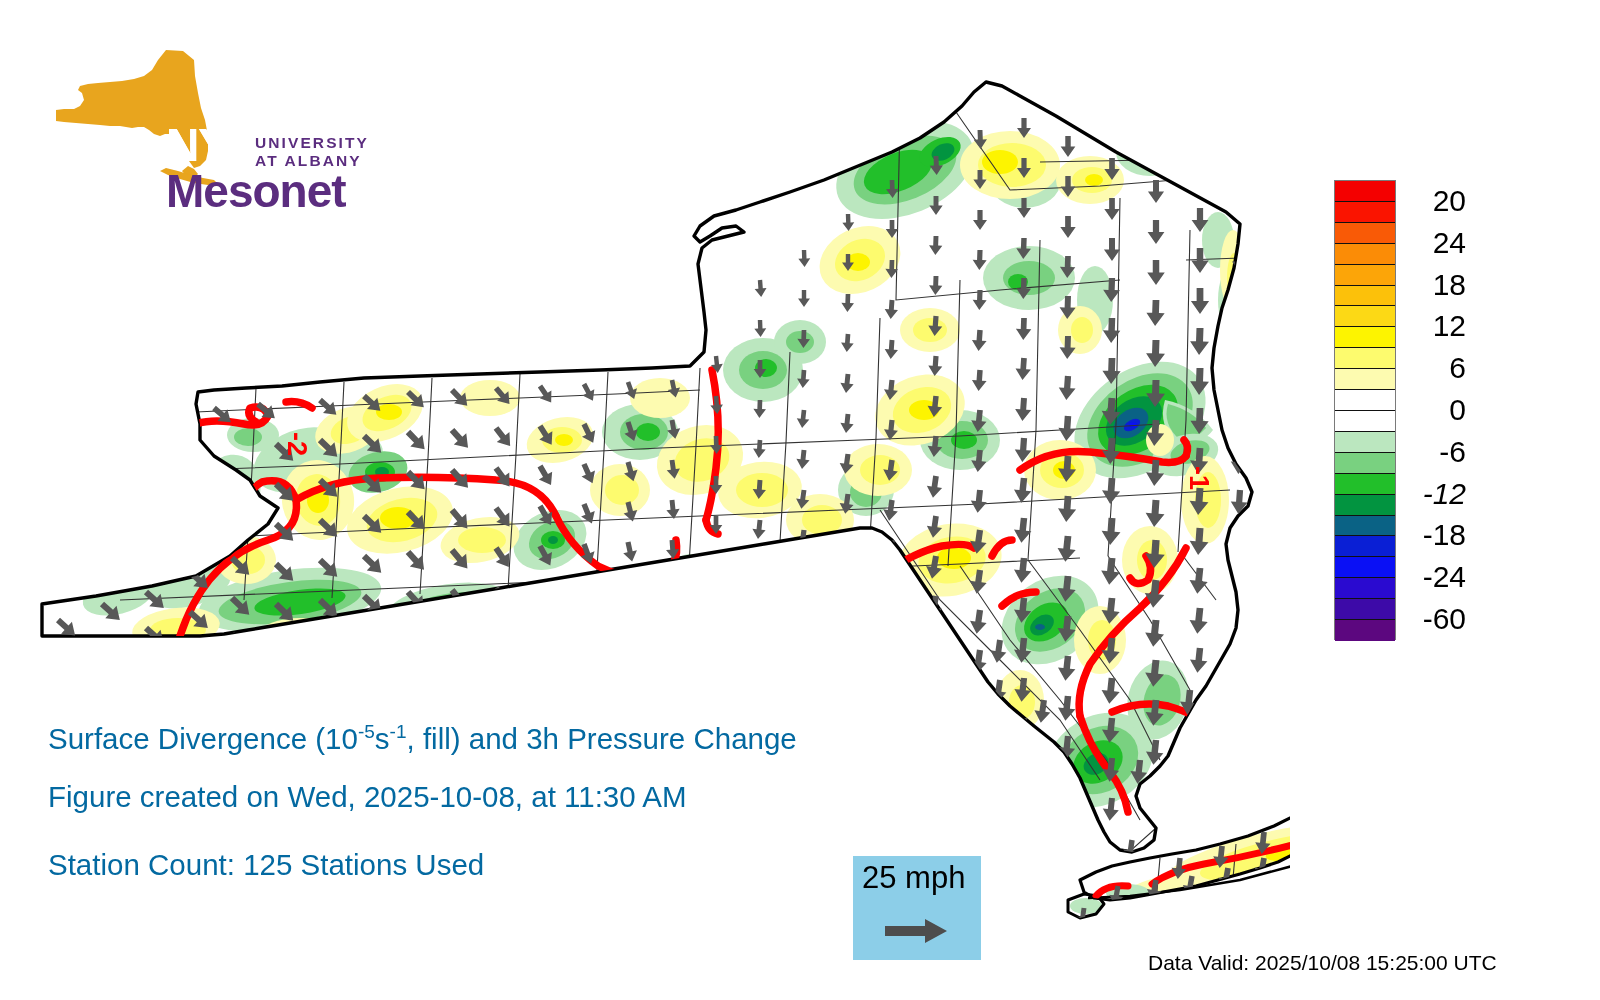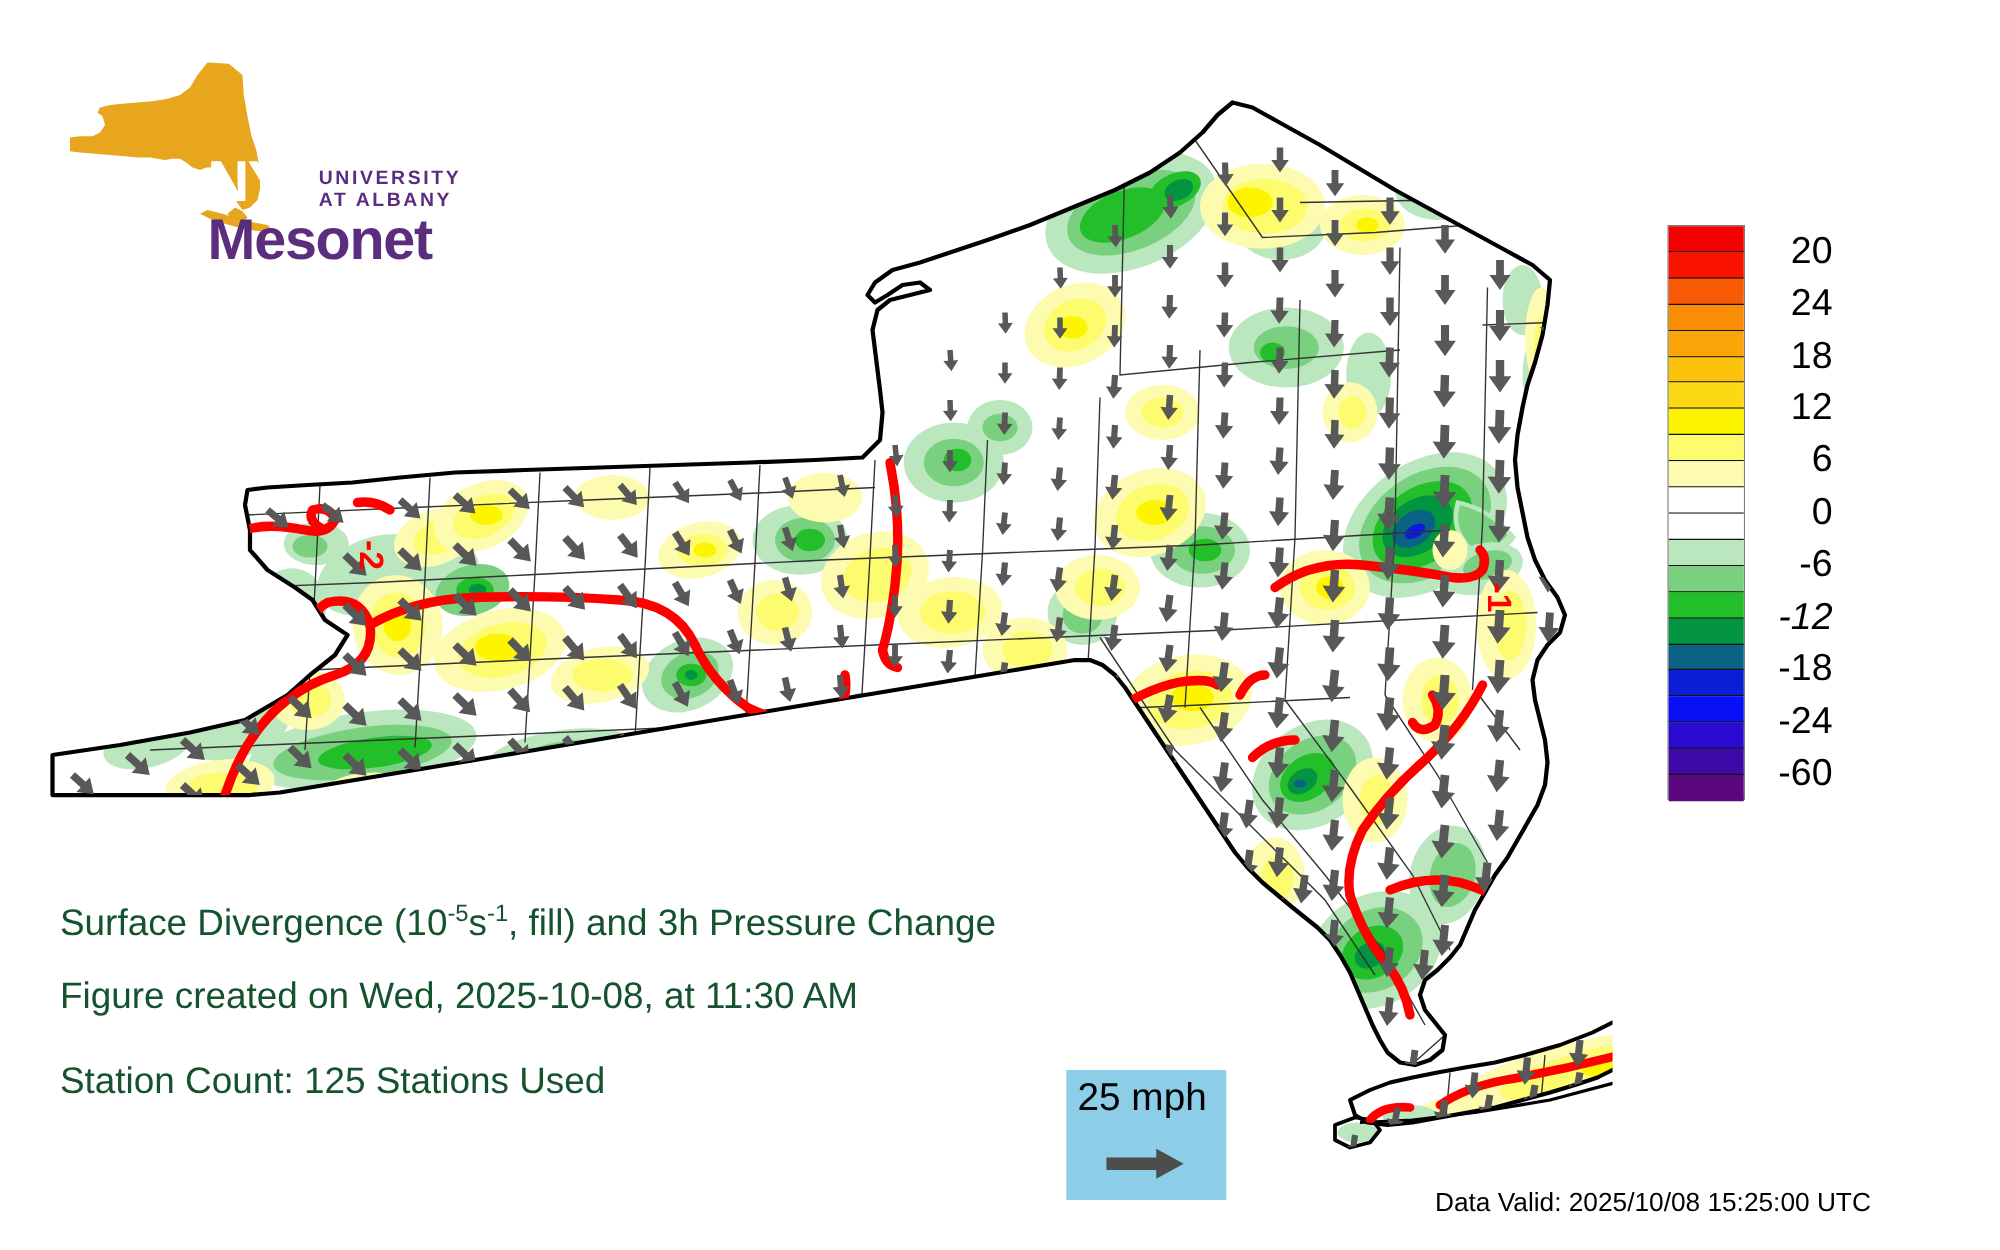--- a/index.html
+++ b/index.html
@@ -25,21 +25,21 @@
   
   #colorbar{position:absolute;left:1334px;top:180px;width:62px;height:460px;
             border:1px solid #7a7a7a;box-sizing:border-box;}
   #colorbar .band{width:100%;border-bottom:1px solid #111;box-sizing:border-box;}
   #colorbar .band:last-child{border-bottom:none;}
   #cb-labels{position:absolute;left:1404px;top:180px;width:118px;height:460px;}
   #cb-labels .cbl{position:absolute;right:56px;font-size:30px;line-height:30px;
                   text-align:right;white-space:nowrap;transform:translateY(-50%);}
 
   
-  .caption{position:absolute;font-size:29.5px;line-height:1;white-space:nowrap;color:#14532d;text-align:right;}
+  .caption{position:absolute;font-size:29.5px;line-height:1;white-space:nowrap;color:#0369a1;text-align:right;}
   #cap1{left:48px;top:724px;}
   #cap2{left:48px;top:782px;}
   #cap3{left:48px;top:850px;}
   .caption sup{font-size:19px;vertical-align:super;line-height:0;}
 
   
   #windkey{position:absolute;left:853px;top:856px;width:128px;height:104px;
            background:#8ccee8;}
   #windkey .wk-label{position:absolute;left:9px;top:4px;font-size:31px;line-height:36px;
                      color:#000;white-space:nowrap;}

